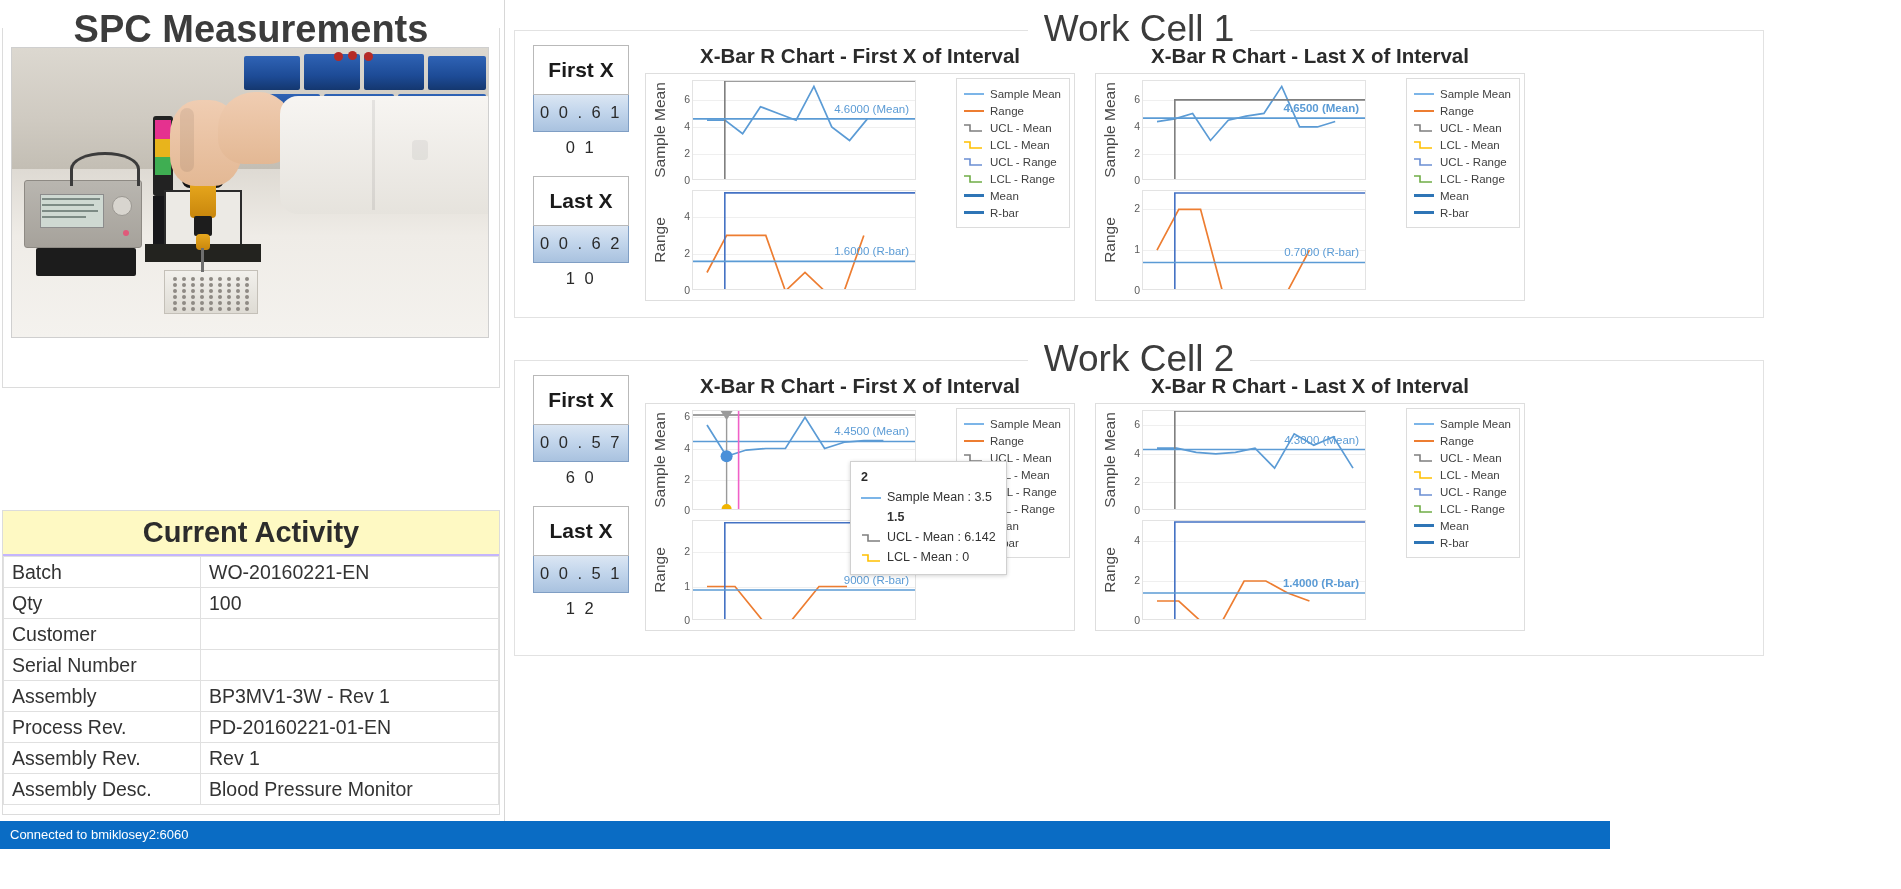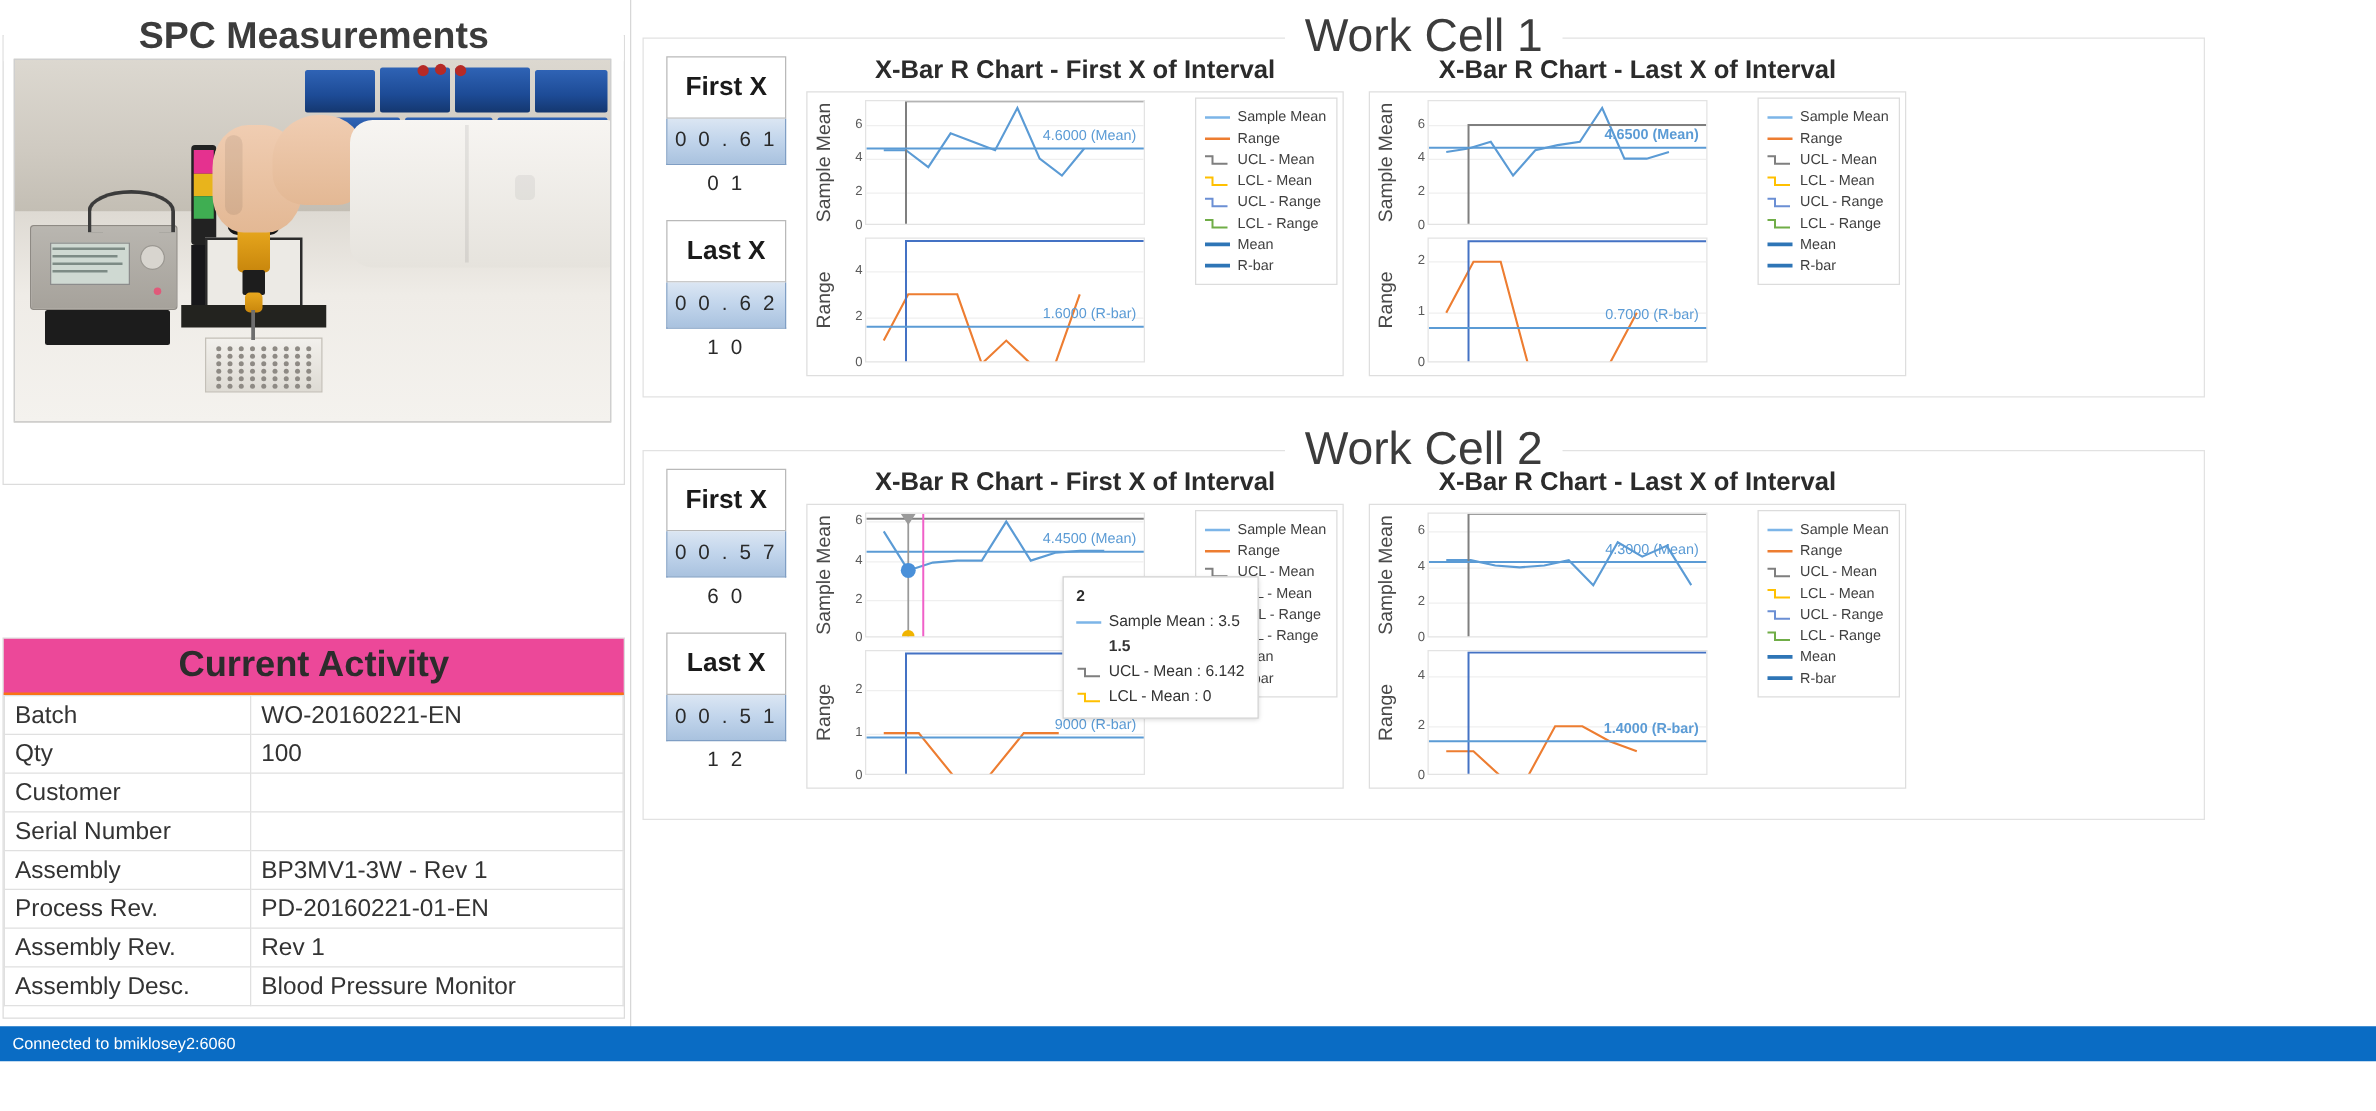--- a/index.html
+++ b/index.html
@@ -18,21 +18,21 @@
     border-right: 1px solid #d7d7d7;
   }
   .group-box {
     position: absolute;
     border: 1px solid #dcdcdc;
     background: #fff;
   }
   .group-title {
     position: absolute; top: -22px; left: 0; width: 100%;
     text-align: center; background: #fff;
-    font-size: 30px; font-weight: bold; color: #3c3c3c;
+    font-size: 38px; font-weight: bold; color: #3c3c3c;
     line-height: 40px;
   }
   .group-title span { background:#fff; padding: 0 14px; }
 
   #spc-box { left: 2px; top: 28px; width: 498px; height: 360px; }
   #spc-title { top: -20px; }
 
   
   #photo {
     position: absolute; left: 8px; top: 18px; width: 478px; height: 291px;
@@ -69,21 +69,21 @@
   .sleeve { background: linear-gradient(180deg,#f7f5f2 0%,#e6e3dd 100%); border-radius:18px 6px 6px 18px; }
   
   .plate { background: linear-gradient(180deg,#f2f0ec 0%,#dedbd4 100%);
            border:1px solid #c4c0b8; }
   .hole { position:absolute; width:4px; height:4px; background:#8e8a84; border-radius:50%; }
 
   
   #act-box { left: 2px; top: 510px; width: 498px; height: 305px; }
   #act-title-row {
     position:absolute; left:0; top:0; width:100%; height:45px;
-    border-bottom: 2px solid #f97316; background:#ec4899;
+    border-bottom: 2px solid #c4b5fd; background:#fef9c3;
   }
   #act-title-row .t {
     text-align:center; font-size: 29px; font-weight:bold; color:#2c2c2c;
     line-height: 43px;
   }
   table.act {
     position:absolute; left:0; top:45px; width:100%;
     border-collapse: collapse;
     font-size: 19.5px; color:#333;
   }
@@ -181,21 +181,21 @@
   #tooltip .hdr { font-weight:bold; font-size:12.5px; margin-bottom:4px; color:#2b2b2b;}
   #tooltip .row { display:flex; align-items:center; height:18px; margin-bottom: 2px; }
   #tooltip .k { width: 20px; height: 11px; margin-right:6px; position:relative; flex:0 0 auto;}
   #tooltip .k .ln { position:absolute; left:0; right:0; top:5px; height:2px; }
 
   
   svg.stepkey { display:block; }
 
   
   #statusbar {
-    position:absolute; left:0; bottom: 40px; width: 1901px; height: 28px;
+    position:absolute; left:0; bottom: 40px; width: 1610px; height: 28px;
     background: #0a6cc4;
     color:#fff; font-size: 13px; line-height: 28px; padding-left: 10px;
   }
   #taskbar {
     position:absolute; left:0; bottom: 0; width: 1901px; height: 40px;
     background: #e9e9e9; border-top: 1px solid #cfcfcf;
   }
   #taskbtn {
     position:absolute; left: 2px; top: 3px; height: 26px;
     background:#fff; border:1px solid #d5d5d5;

